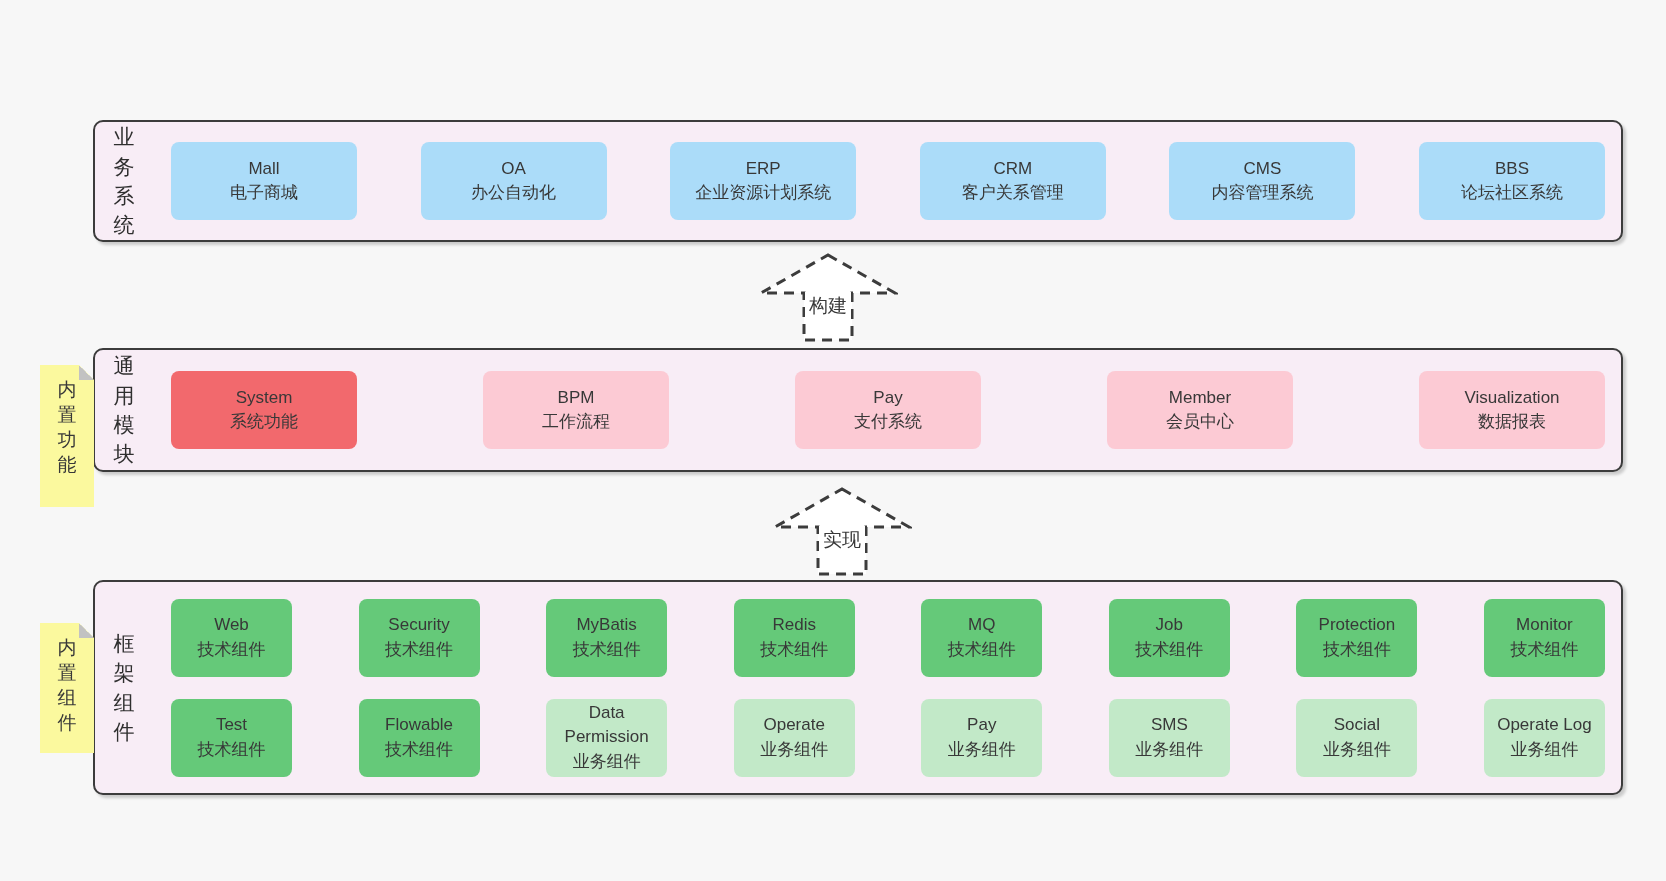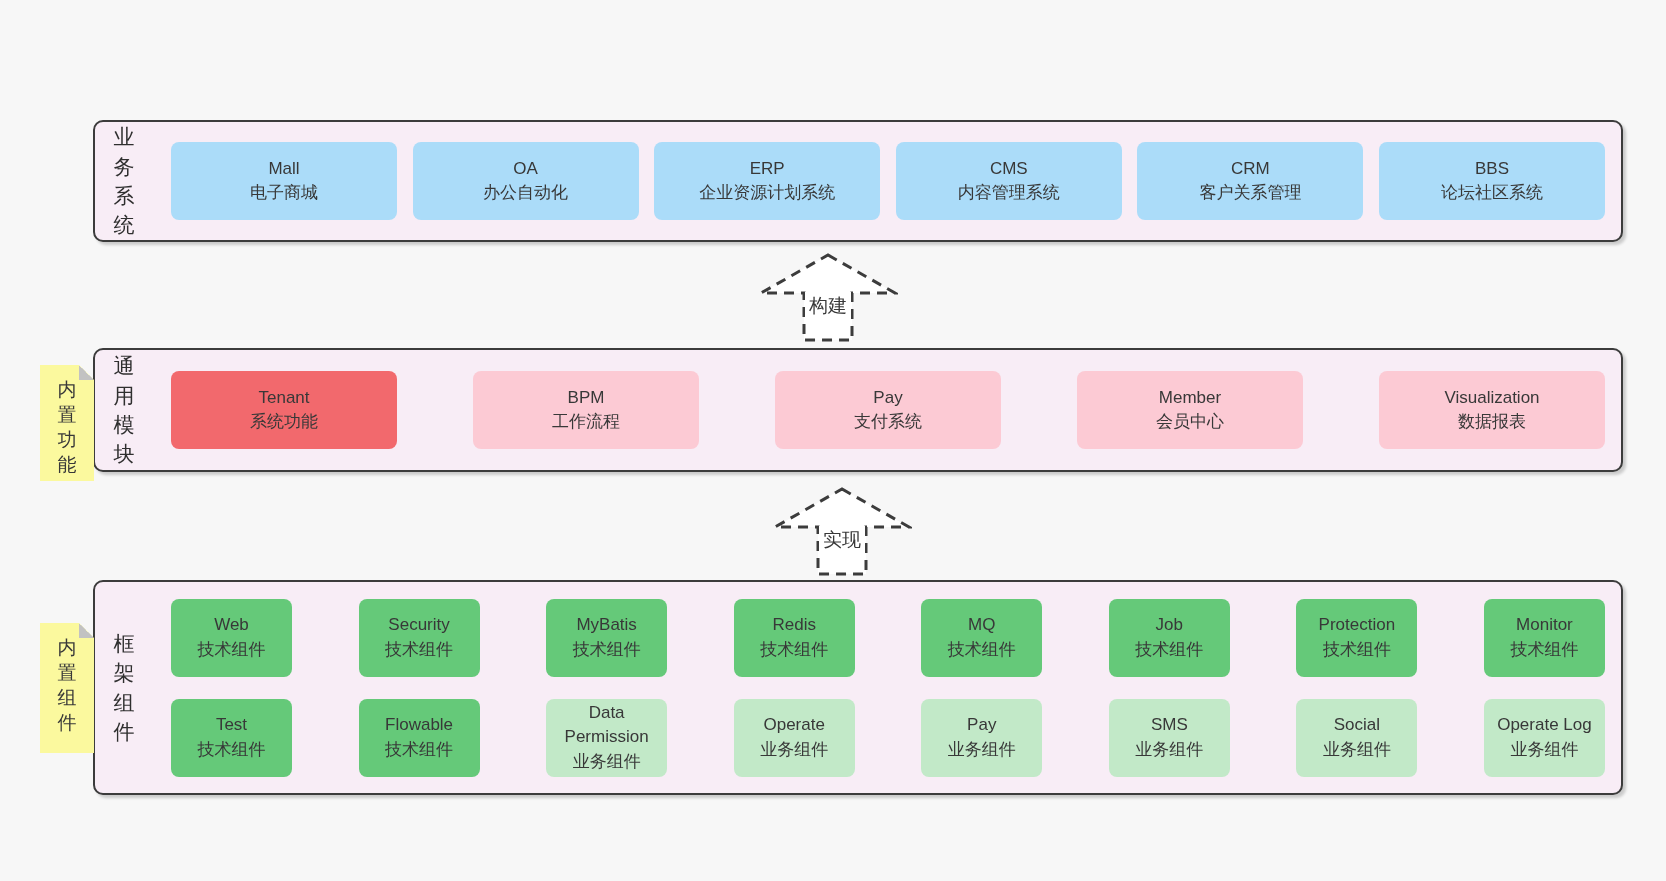--- a/index.html
+++ b/index.html
@@ -36,36 +36,36 @@
     flex:1; display:flex; flex-direction:column; justify-content:center;
     margin-left:34px; padding-right:16px;
   }
   .row{display:flex; justify-content:space-between;}
   .band-2 .row + .row{margin-top:22px;}
   .box{
     height:78px; border-radius:8px;
     display:flex; flex-direction:column; justify-content:center; align-items:center;
     text-align:center; line-height:1.42; font-size:17px;
   }
-  .band-0 .box,.band-1 .box{width:226px;}
+  .band-0 .box,.band-1 .box{width:186px;}
   .band-2 .box{width:121px;}
   .box-title{max-width:116px;}
   .c-blue{background:var(--blue);}
   .c-red{background:var(--red);}
   .c-pink{background:var(--pink);}
   .c-green{background:var(--green);}
   .c-light_green{background:var(--light-green);}
   .sticky{
     position:absolute; left:40px; width:54px;
     background:var(--sticky-bg);
     box-shadow:2px 2px 3px rgba(0,0,0,0.22);
     clip-path:polygon(0 0, calc(100% - 15px) 0, 100% 15px, 100% 100%, 0 100%);
     display:flex; justify-content:center;
   }
-  .sticky-1{top:365px;height:116px;}
+  .sticky-1{top:365px;height:142px;}
   .sticky-2{top:623px;height:130px;}
   .sticky-fold{
     position:absolute; top:0; right:0; width:15px; height:15px;
     background:linear-gradient(225deg, rgba(0,0,0,0) 0 50%, #c2c2c2 50% 100%);
   }
   .sticky-text{
     width:22px; margin-top:12px;
     font-size:19px; line-height:1.32;
     word-break:break-all; text-align:center;
   }
@@ -96,40 +96,40 @@
           </div>
           <div class="box c-blue">
             <div class="box-title">OA</div>
             <div class="box-sub">办公自动化</div>
           </div>
           <div class="box c-blue">
             <div class="box-title">ERP</div>
             <div class="box-sub">企业资源计划系统</div>
           </div>
           <div class="box c-blue">
+            <div class="box-title">CRM</div>
+            <div class="box-sub">客户关系管理</div>
+          </div>
+          <div class="box c-blue">
             <div class="box-title">CMS</div>
             <div class="box-sub">内容管理系统</div>
-          </div>
-          <div class="box c-blue">
-            <div class="box-title">CRM</div>
-            <div class="box-sub">客户关系管理</div>
           </div>
           <div class="box c-blue">
             <div class="box-title">BBS</div>
             <div class="box-sub">论坛社区系统</div>
           </div>
         </div>
       </div>
     </section>
     <section class="band band-1">
       <div class="band-label">通用模块</div>
       <div class="rows">
         <div class="row">
           <div class="box c-red">
-            <div class="box-title">Tenant</div>
+            <div class="box-title">System</div>
             <div class="box-sub">系统功能</div>
           </div>
           <div class="box c-pink">
             <div class="box-title">BPM</div>
             <div class="box-sub">工作流程</div>
           </div>
           <div class="box c-pink">
             <div class="box-title">Pay</div>
             <div class="box-sub">支付系统</div>
           </div>

